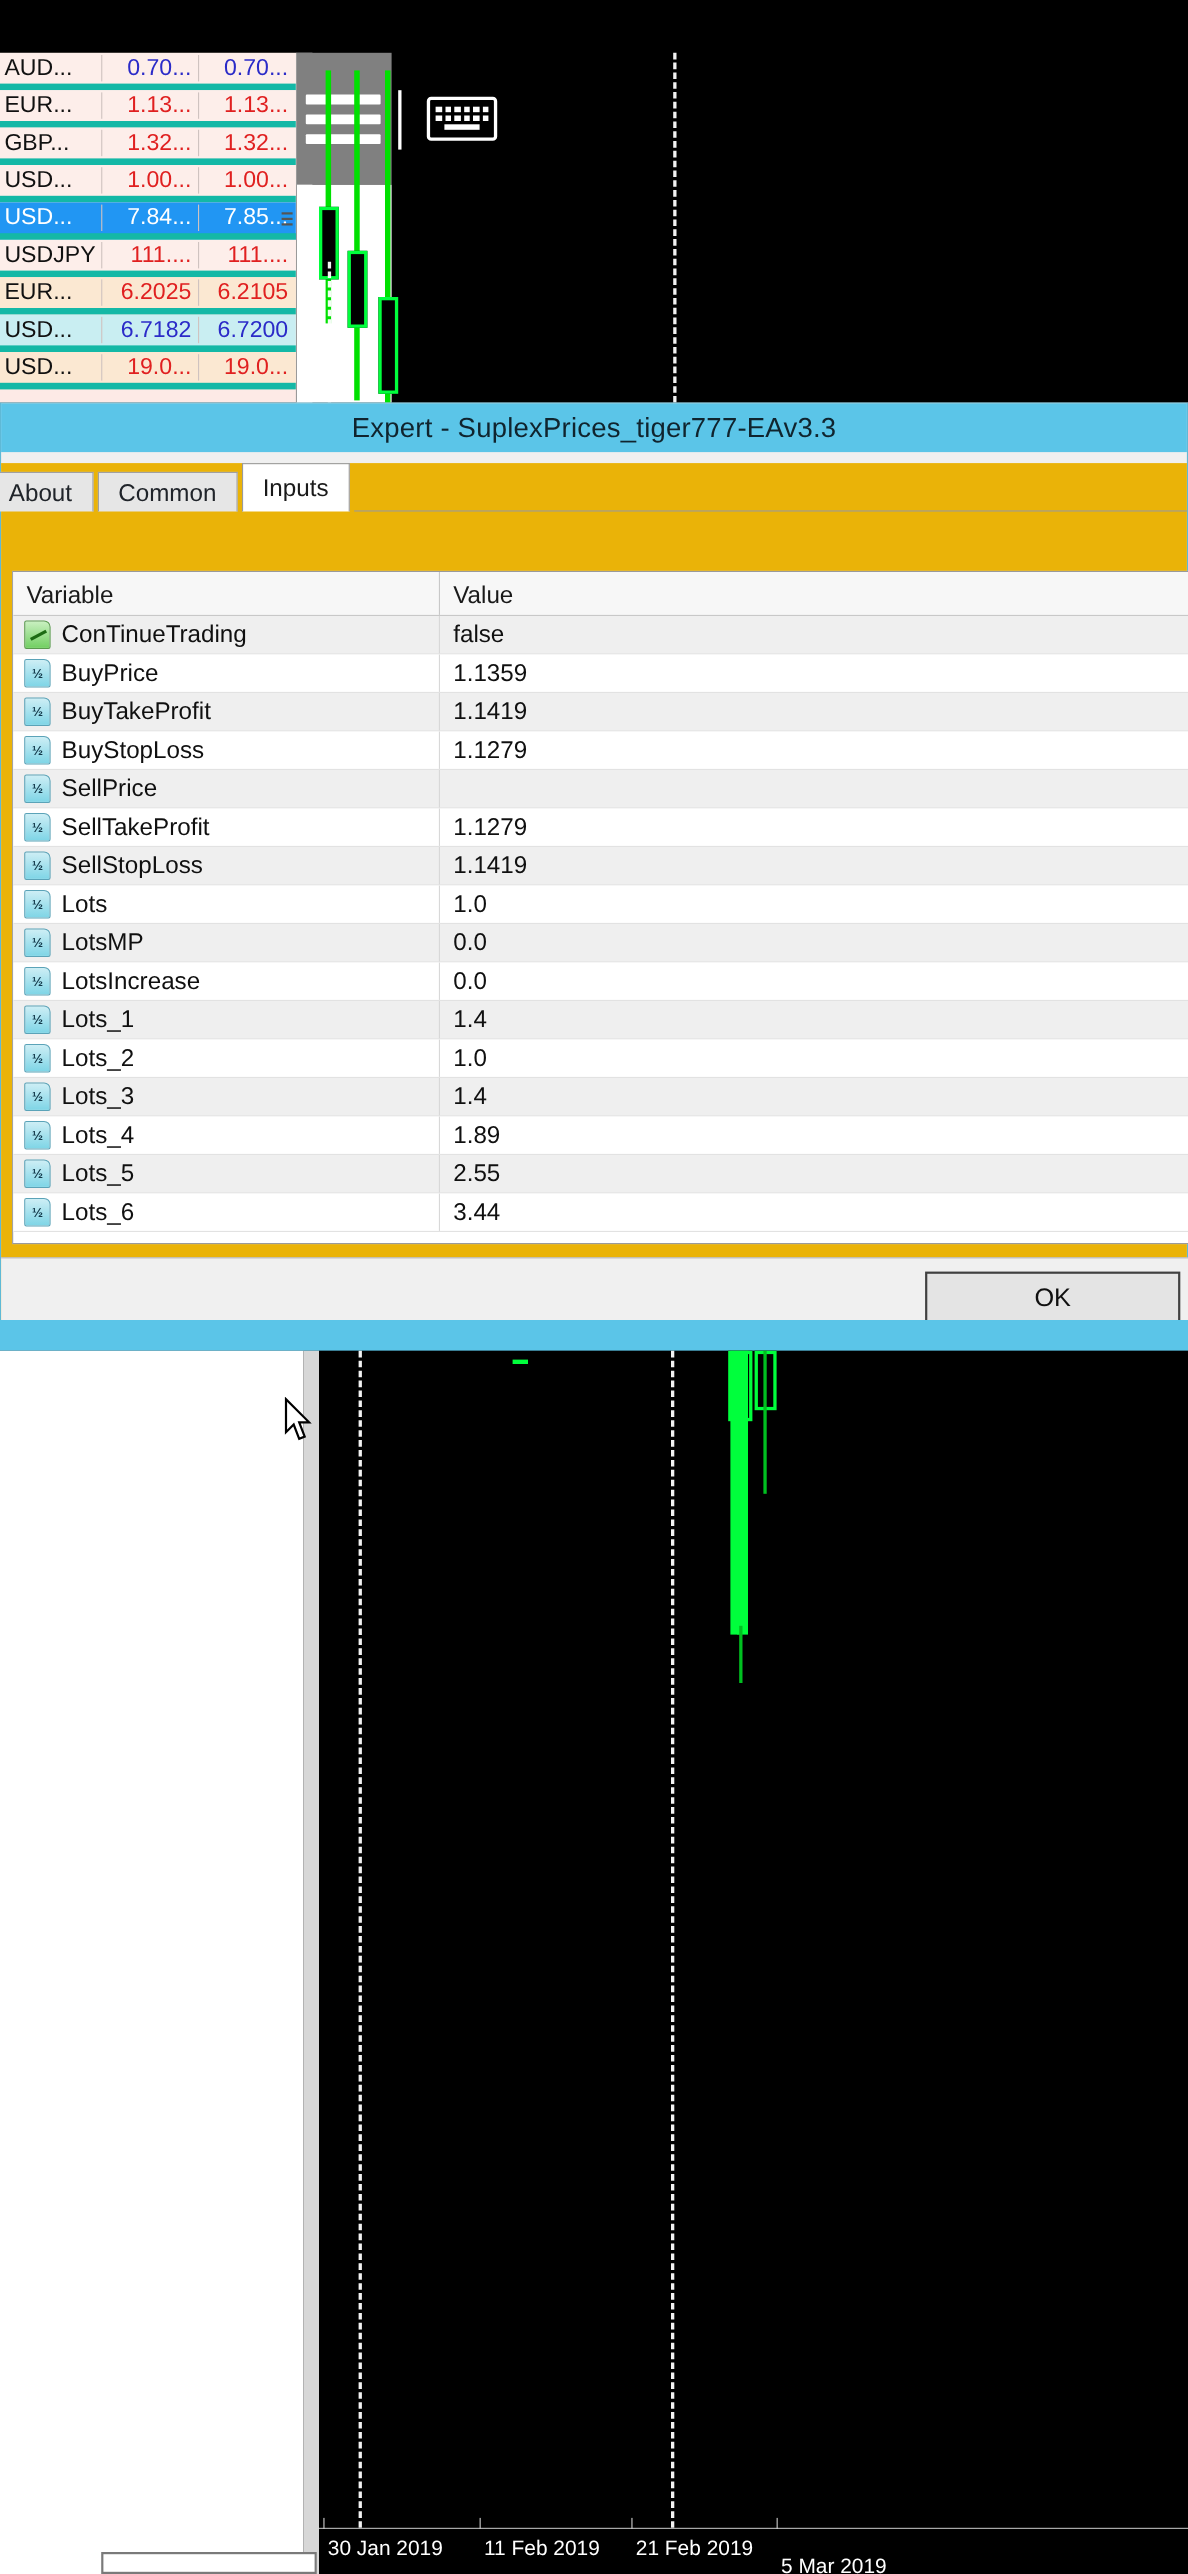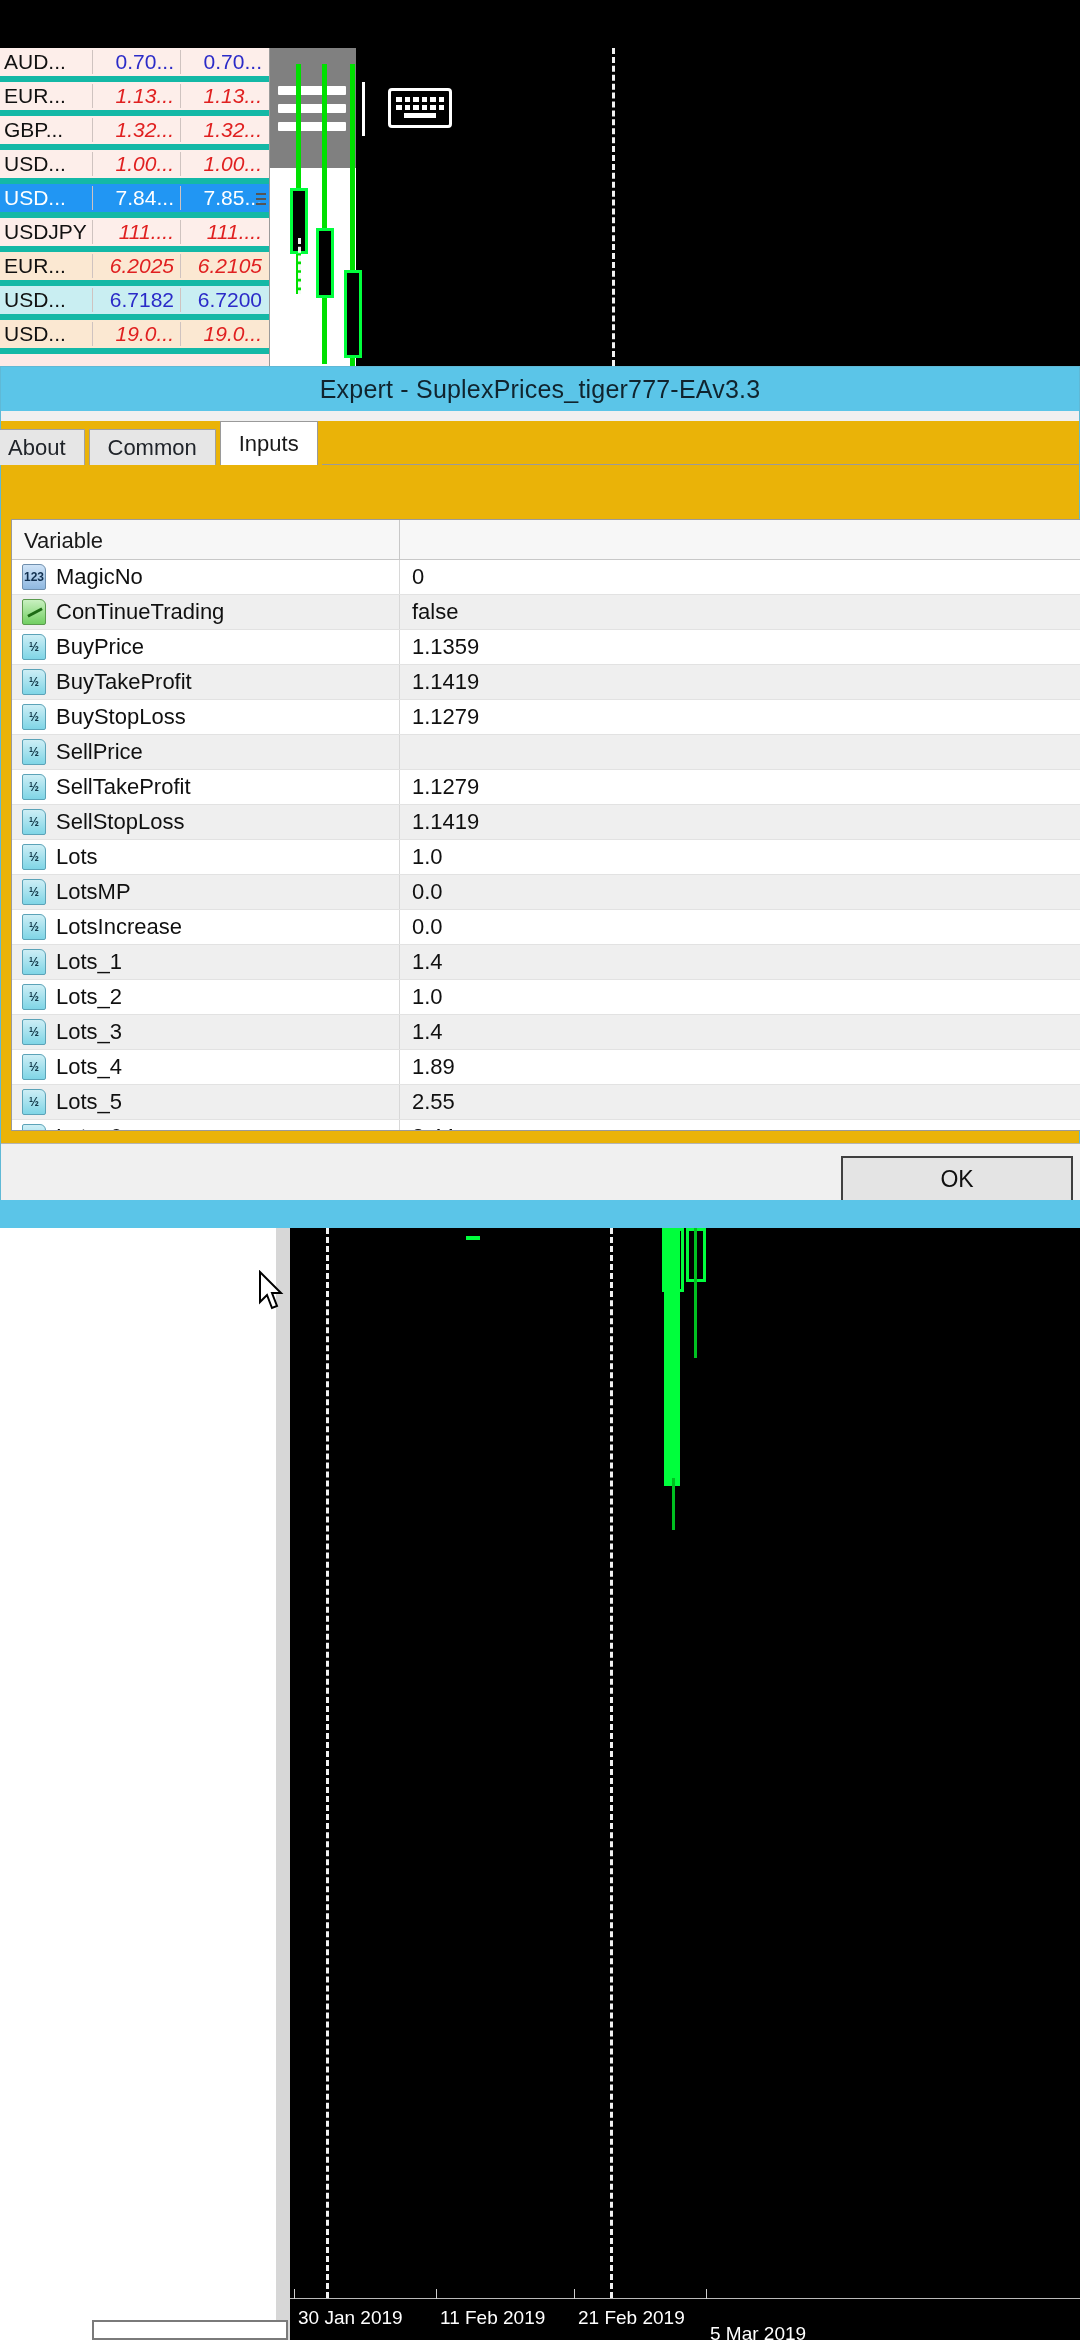--- a/index.html
+++ b/index.html
@@ -34,21 +34,21 @@
   .mw-row.sel  { background: #2196f3; }
   .mw-sym {
     width: 92px; padding-left: 4px; color: #111;
     white-space: nowrap; overflow: hidden;
   }
   .mw-bid, .mw-ask {
     width: 88px; text-align: right; padding-right: 6px;
     border-left: 1px solid #cfc3c0;
     white-space: nowrap; overflow: hidden;
   }
-  .c-red  { color: #e02020; font-style: italic; }
+  .c-red  { color: #e02020; }
   .c-blue { color: #2b2bc8; }
   .c-white{ color: #ffffff; }
 
   
   .mid-chart {
     position: absolute; left: 270px; top: 48px; width: 810px; height: 318px;
     background: #000;
   }
   .mid-gray { position:absolute; left:0; top:0; width:86px; height:120px; background:#808080; }
   .mid-white-strip { position:absolute; left:0; top:120px; width:86px; height:198px; background:#fff; }
@@ -297,29 +297,23 @@
       <div class="tabs" id="tabs">
           <div class="tab">About</div>
           <div class="tab">Common</div>
           <div class="tab active">Inputs</div>
           <div class="tab-fill"></div>
         </div>
 
       <div class="grid-wrap">
         <div class="grid-head">
           <div class="gh-var">Variable</div>
+          <div class="gh-val">Value</div>
         </div>
         <div id="grid-rows">
-            <div class="grow">
-              <div class="g-var">
-                <span class="vico int">123</span>
-                <span>MagicNo</span>
-              </div>
-              <div class="g-val">0</div>
-            </div>
             <div class="grow alt">
               <div class="g-var">
                 <span class="vico bool"></span>
                 <span>ConTinueTrading</span>
               </div>
               <div class="g-val">false</div>
             </div>
             <div class="grow">
               <div class="g-var">
                 <span class="vico dbl">½</span>

